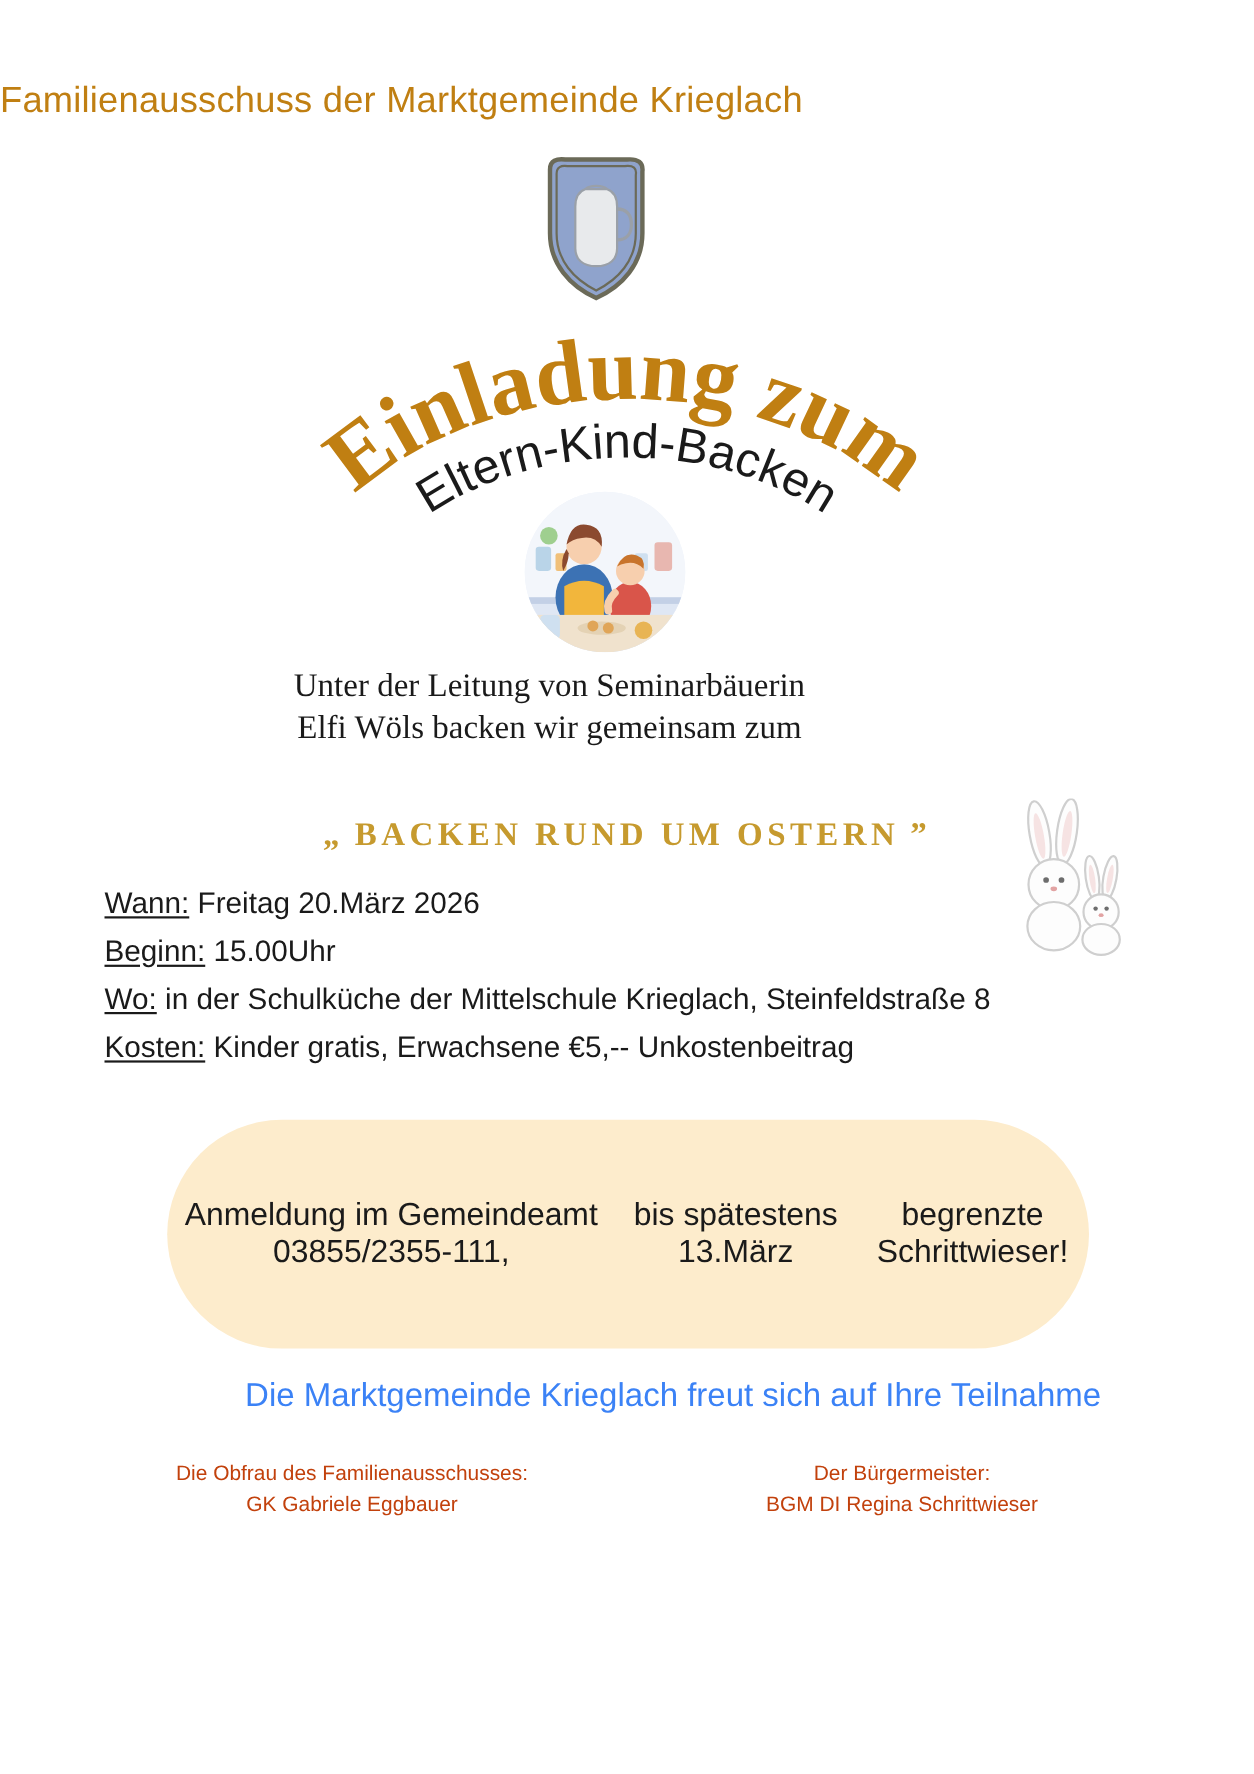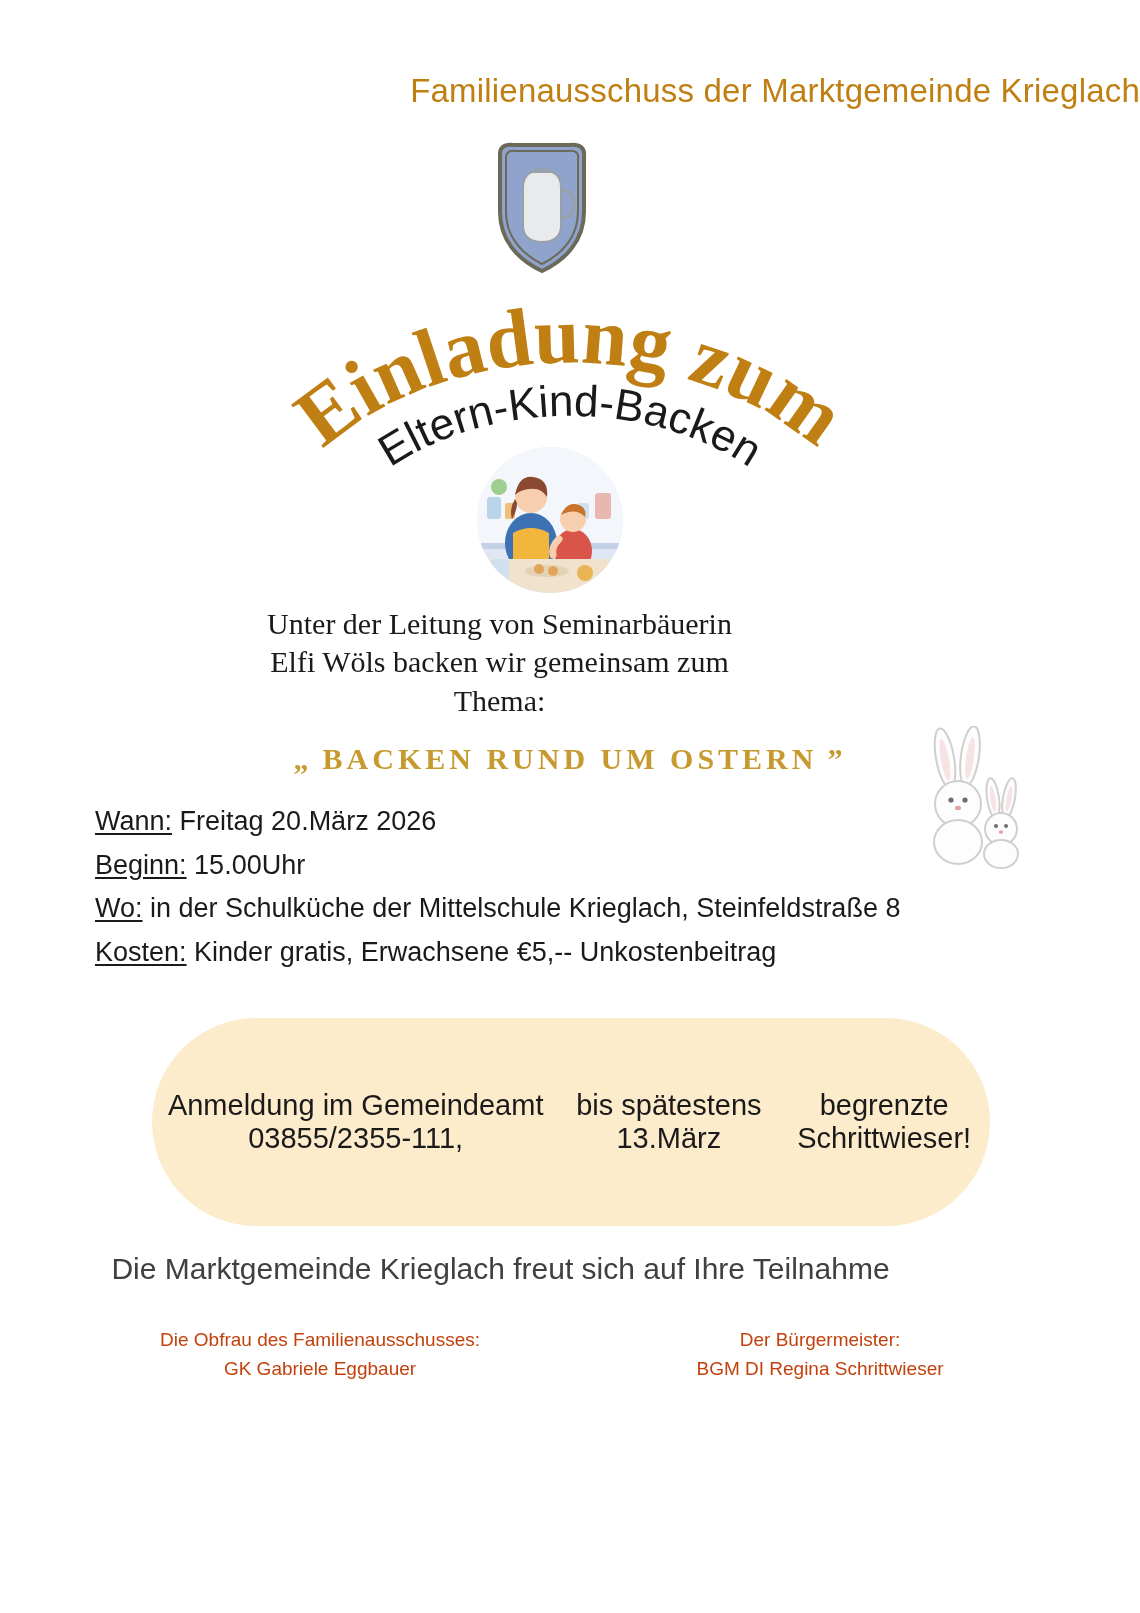--- a/index.html
+++ b/index.html
@@ -21,21 +21,21 @@
     width: 1140px;
     height: 1613px;
   }
 
   
   .header-title {
     position: absolute;
     top: 72px;
     left: 0;
     width: 1140px;
-    text-align: right;
+    text-align: left;
     font-size: 33px;
     letter-spacing: 0.2px;
     color: #c07f12;
     font-family: "Liberation Sans", sans-serif;
   }
 
   
   .crest {
     position: absolute;
     top: 140px;
@@ -148,23 +148,23 @@
     color: #1a1a1a;
     text-align: center;
   }
 
   
   .closing {
     position: absolute;
     top: 1252px;
     left: 0;
     width: 1001px;
-    text-align: center;
+    text-align: right;
     font-size: 30px;
-    color: #404040;
+    color: #3b82f6;
   }
 
   
   .signatures {
     position: absolute;
     top: 1325px;
     left: 120px;
     width: 900px;
     display: flex;
     justify-content: space-between;
@@ -233,21 +233,20 @@
       <circle cx="62" cy="122" r="5" fill="#e0a558"></circle>
       <circle cx="76" cy="124" r="5" fill="#e0a558"></circle>
       <circle cx="108" cy="126" r="8" fill="#e8b454"></circle>
       <rect x="14" y="112" width="18" height="22" rx="4" fill="#cfe0f0"></rect>
     </svg>
   </div>
 
   <div class="intro">
     <div>Unter der Leitung von Seminarbäuerin</div>
     <div>Elfi Wöls backen wir gemeinsam zum</div>
-    <div>Thema:</div>
   </div>
 
   <div class="theme">„ BACKEN RUND UM OSTERN ”</div>
 
   <div class="bunnies">
     <svg width="120" height="150" viewBox="0 0 120 150">
 
       <ellipse cx="30" cy="32" rx="9" ry="30" fill="#fdfdfd" stroke="#cfcfcf" stroke-width="2" transform="rotate(-10 30 32)"></ellipse>
       <ellipse cx="55" cy="30" rx="9" ry="30" fill="#fdfdfd" stroke="#cfcfcf" stroke-width="2" transform="rotate(8 55 30)"></ellipse>
       <ellipse cx="30" cy="34" rx="4" ry="21" fill="#f6e3e3" transform="rotate(-10 30 34)"></ellipse>

